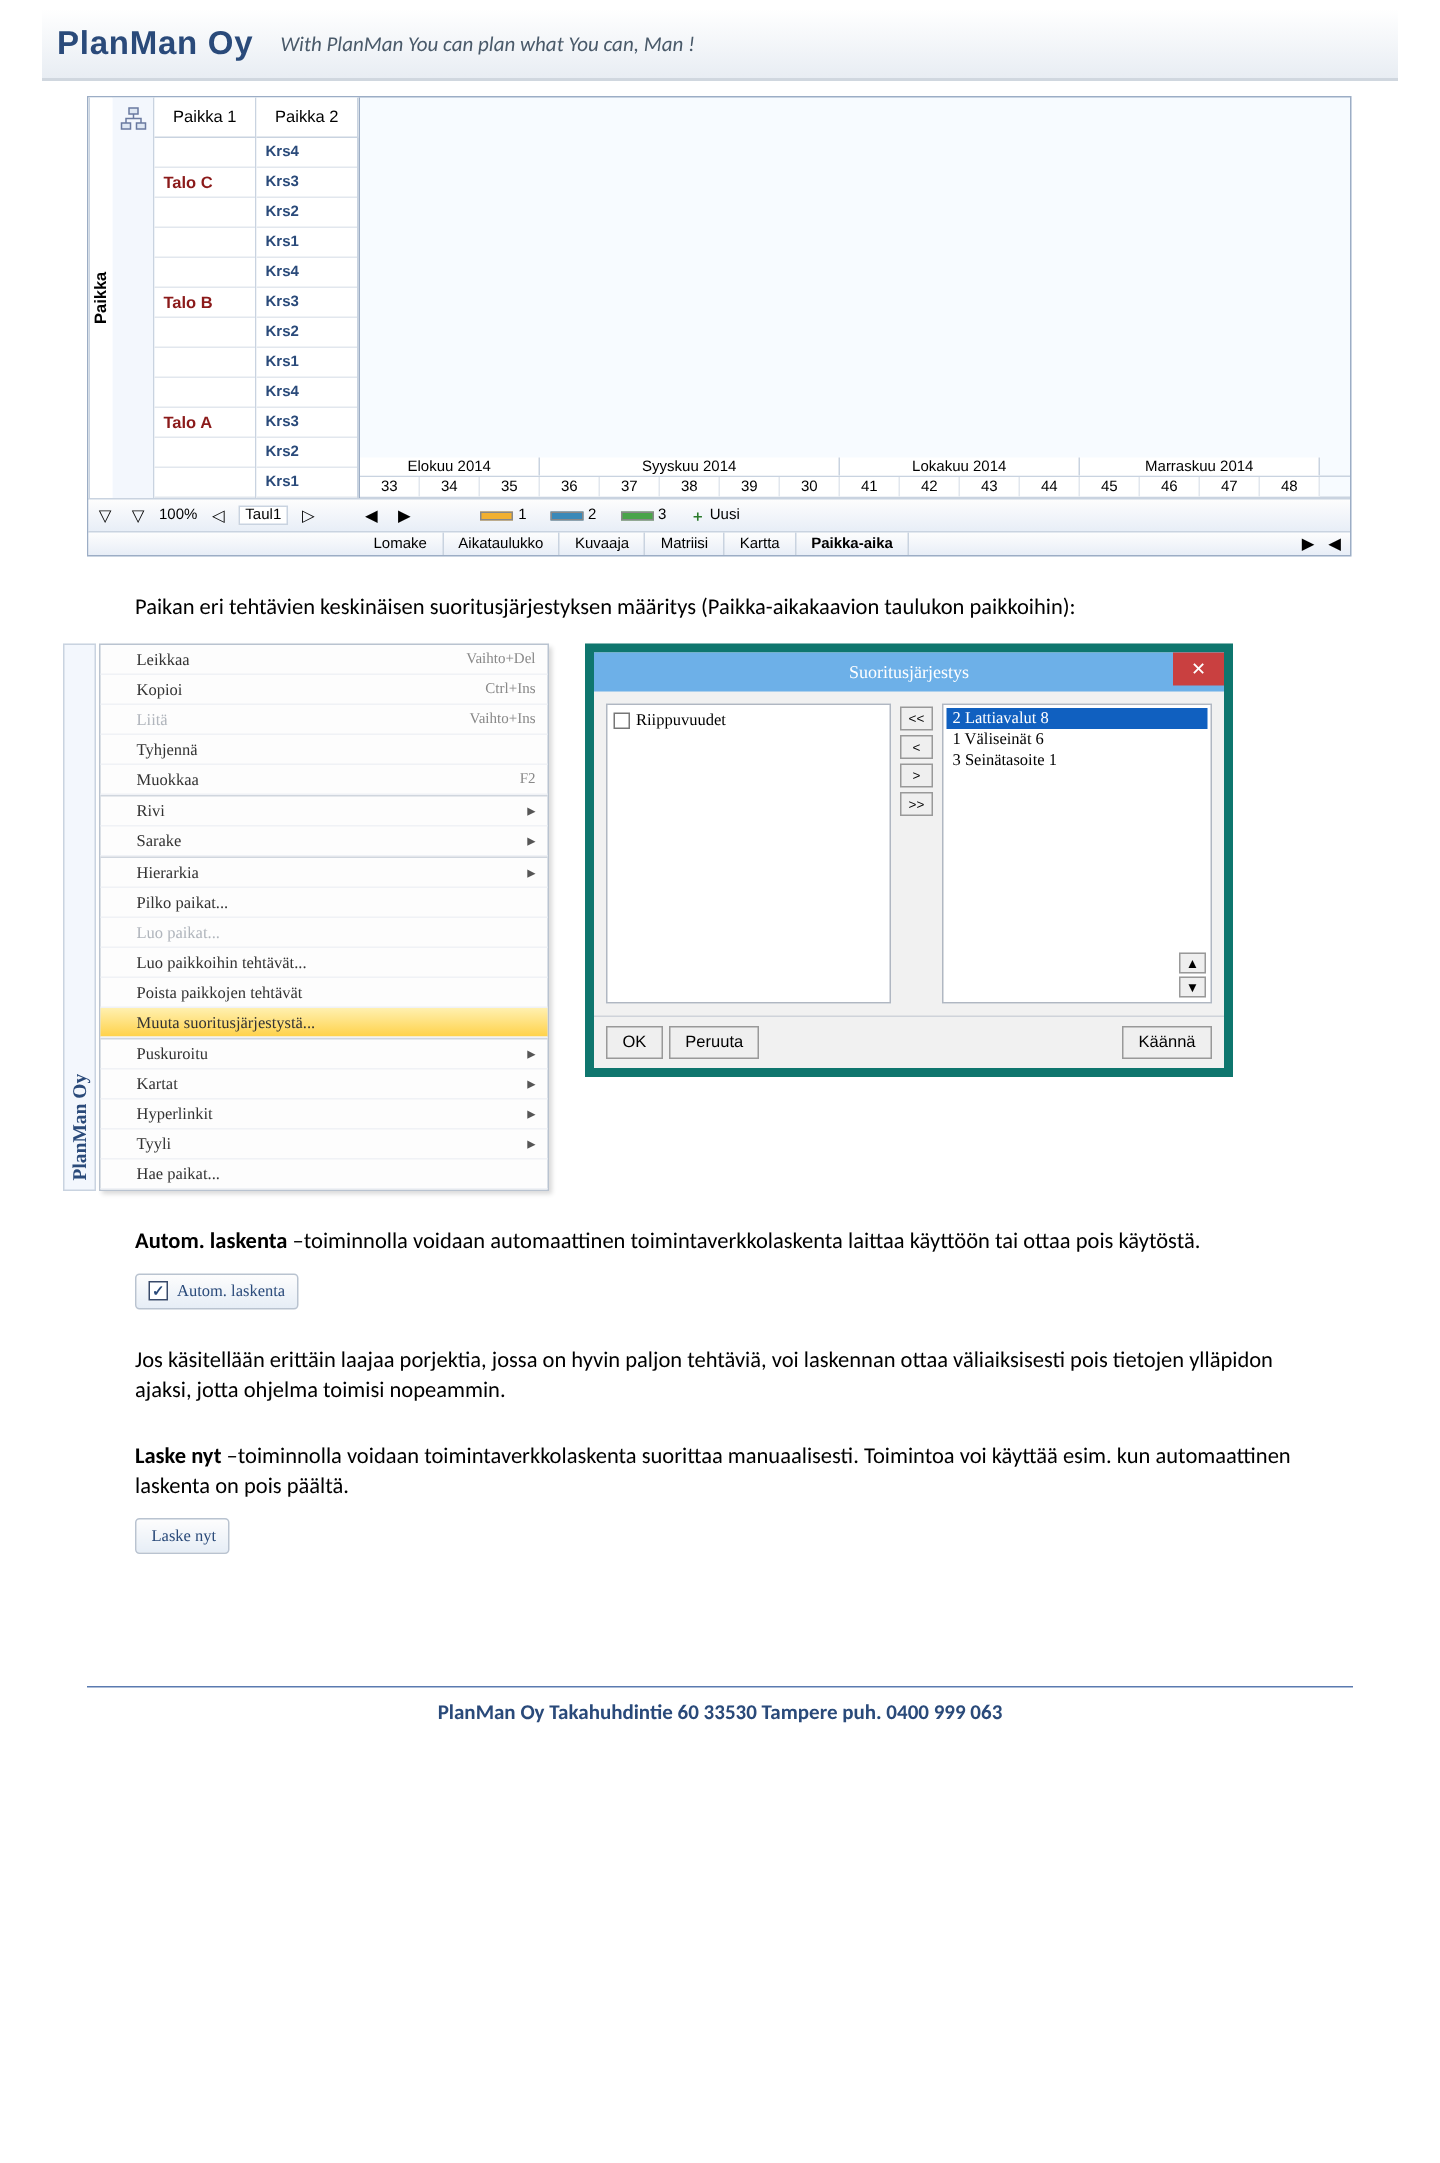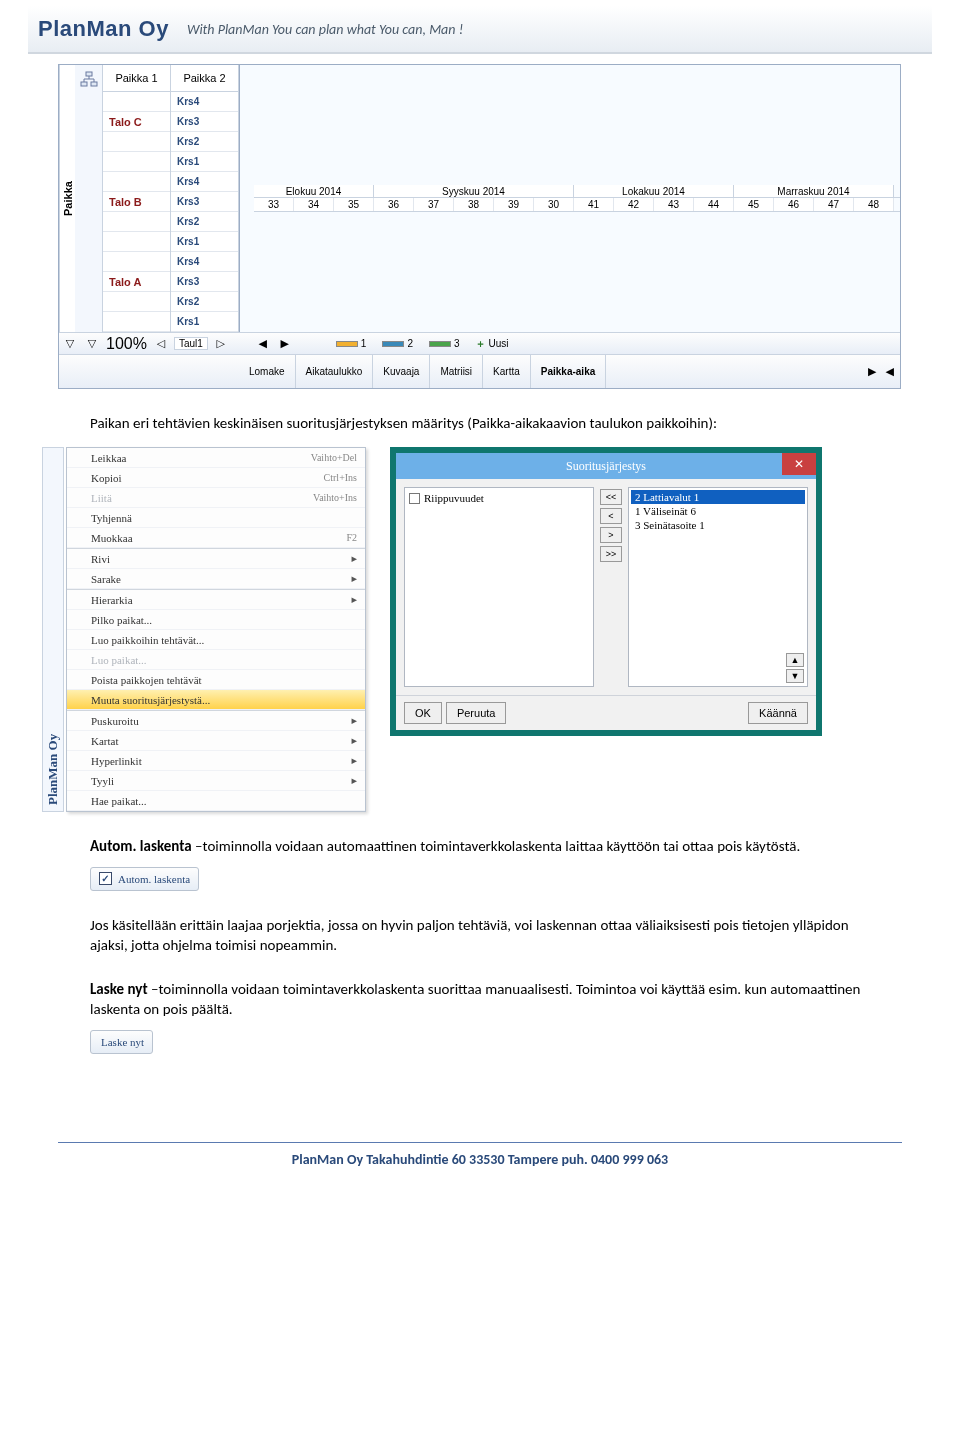--- a/index.html
+++ b/index.html
@@ -40,22 +40,21 @@
   .gantt-panel {
     margin: 8px 58px 0 58px;
     border: 1px solid #9cadc5;
     background: #f7fbff;
     font-size: 11px;
     font-family: Tahoma, Arial, sans-serif;
     width: 843px;
   }
   .gantt-top {
     display: flex;
-    align-items: center;
-    gap: 14px;
+    align-items: flex-end;
   }
   .gantt-left {
     display: flex;
     border-right: 1px solid #9cadc5;
   }
   .vlabel {
     writing-mode: vertical-rl;
     transform: rotate(180deg);
     text-align: center;
     font-weight: bold;
@@ -84,27 +83,27 @@
   .mcell{border-right:1px solid #c9d3e0;display:flex;align-items:center;justify-content:center;font-size:10px;background:#fff;}
   .week-head{display:flex;height:14px;border-bottom:1px solid #c9d3e0;}
   .wcell{width:40px;border-right:1px solid #e2e7ee;display:flex;align-items:center;justify-content:center;font-size:10px;background:#fff;}
   .chart-area{position:relative;flex:1;background:#fff;overflow:hidden;}
   .chart-grid-row{height:20px;border-bottom:1px solid #eef1f6;}
   .vline{position:absolute;top:0;bottom:0;width:0;border-left:1px dashed #6a7aa0;}
   svg.lines{position:absolute;top:0;left:0;}
 
   .gantt-toolbar{display:flex;align-items:center;background:linear-gradient(#fdfdfd,#e8eef7);height:22px;border-top:1px solid #c9d3e0;}
   .tb-ico{width:22px;height:18px;display:flex;align-items:center;justify-content:center;}
-  .zoom{font-size:16px;padding:0 3px;}
+  .zoom{font-size:10px;padding:0 3px;}
   .taul{font-size:10px;padding:0 4px;border:1px solid #c9d3e0;background:#fff;margin:0 2px;}
   .legend-area{display:flex;align-items:center;gap:16px;padding-left:40px;}
   .leg{display:flex;align-items:center;gap:3px;font-size:10px;}
   .leg .bar{width:22px;height:6px;border:1px solid #888;}
   .plus{font-weight:bold;color:#2a7a2a;}
-  .view-tabs{display:flex;align-items:center;background:linear-gradient(#fdfdfd,#e8eef7);height:34px;border-top:1px solid #c9d3e0;}
+  .view-tabs{display:flex;align-items:center;background:linear-gradient(#fdfdfd,#e8eef7);height:16px;border-top:1px solid #c9d3e0;}
   .vtab{padding:0 10px;font-size:10px;height:100%;display:flex;align-items:center;border-right:1px solid #c9d3e0;}
   .vtab.active{font-weight:bold;}
 
   
   .para{margin:24px 90px 0 90px;font-size:15px;line-height:1.35;}
   .para .bold{font-weight:bold;}
 
   
   .shots{display:flex;gap:24px;margin:14px 42px 0 42px;align-items:flex-start;}
   .ctx-wrap{display:flex;}
@@ -375,25 +374,25 @@
           <div class="ctx-ico"></div>
           <div class="ctx-label">Hierarkia</div>
           <div class="ctx-arrow">▸</div>
         </div>
         <div class="ctx-row">
           <div class="ctx-ico"></div>
           <div class="ctx-label">Pilko paikat...</div>
         </div>
         <div class="ctx-row">
           <div class="ctx-ico"></div>
+          <div class="ctx-label dis">Luo paikat...</div>
+        </div>
+        <div class="ctx-row">
+          <div class="ctx-ico"></div>
           <div class="ctx-label">Luo paikkoihin tehtävät...</div>
-        </div>
-        <div class="ctx-row">
-          <div class="ctx-ico"></div>
-          <div class="ctx-label dis">Luo paikat...</div>
         </div>
         <div class="ctx-row">
           <div class="ctx-ico"></div>
           <div class="ctx-label">Poista paikkojen tehtävät</div>
         </div>
         <div class="ctx-row hl">
           <div class="ctx-ico"></div>
           <div class="ctx-label">Muuta suoritusjärjestystä...</div>
         </div>
         <div class="ctx-row sep"></div>
@@ -436,21 +435,21 @@
             <span>Riippuvuudet</span>
         </div>
       </div>
       <div class="dlg-mid" id="dlg-mid">
           <button>&lt;&lt;</button>
           <button>&lt;</button>
           <button>&gt;</button>
           <button>&gt;&gt;</button>
         </div>
       <div class="dlg-right" id="dlg-right">
-        <div class="item sel">2  Lattiavalut  1</div>
+        <div class="item sel">2  Lattiavalut  8</div>
           <div class="item">1  Väliseinät  6</div>
           <div class="item">3  Seinätasoite  1</div>
           <div class="updown">
           <button>▲</button>
           <button>▼</button>
         </div>
       </div>
     </div>
     <div class="dlg-foot">
       <div class="lbtns">

